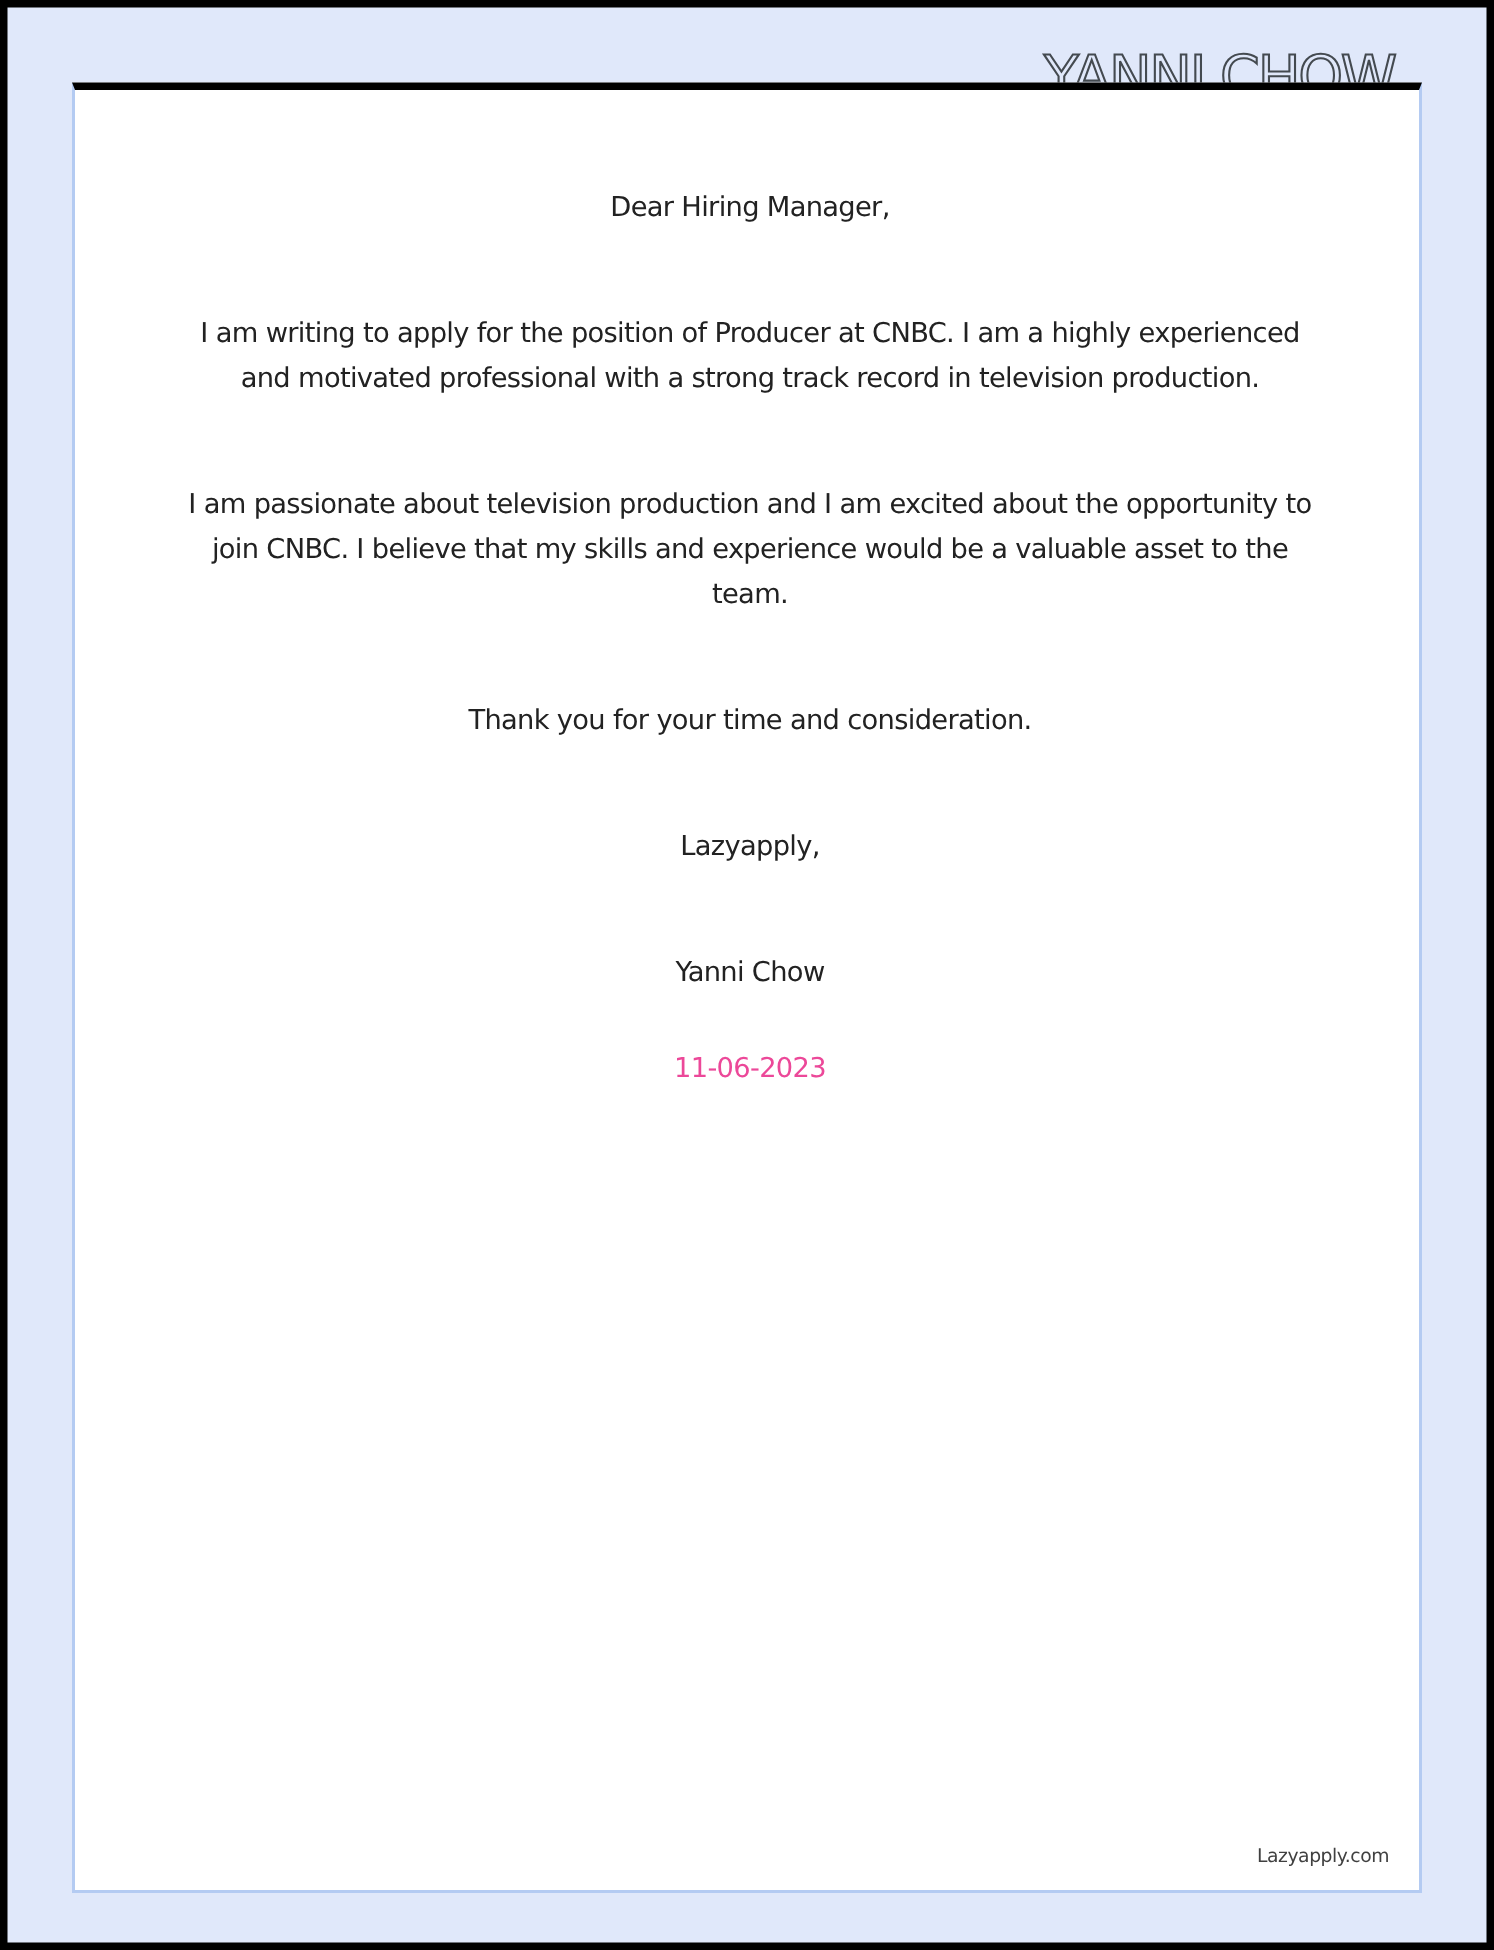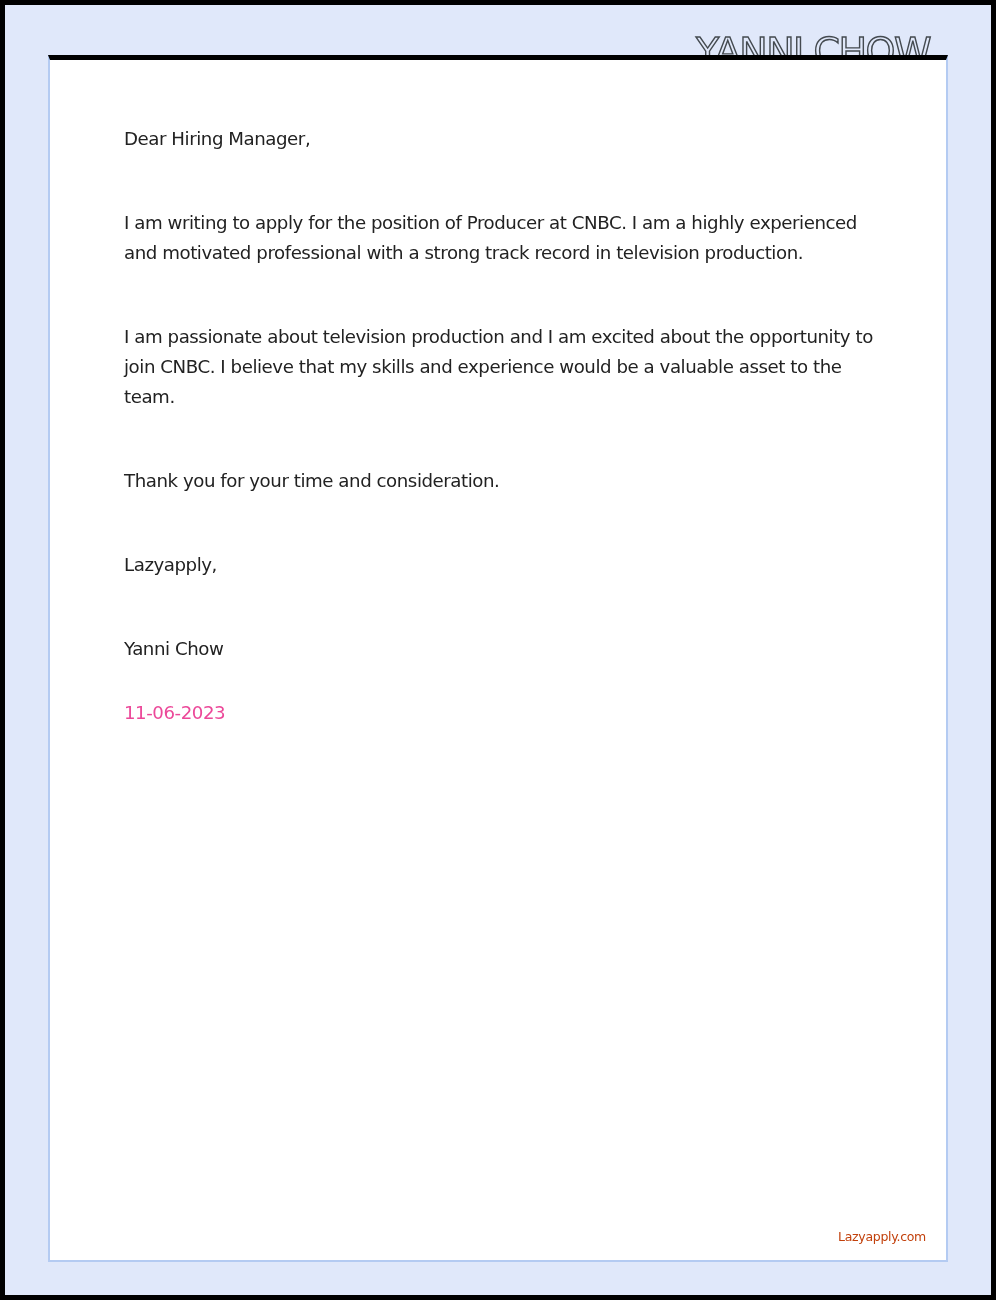--- a/index.html
+++ b/index.html
@@ -45,34 +45,34 @@
       position: absolute;
       left: 50px;
       top: 40px;
       width: 800px;
       font-family: "DejaVu Sans", sans-serif;
       font-size: 18.2px;
       letter-spacing: -0.45px;
       line-height: 30px;
       color: #222;
     }
-    .letter p { margin: 0 0 30px 0; }
+    .letter p { margin: 0 0 30px 0; text-align: center; }
     .letter p.sig { margin-bottom: 10px; }
     .letter .date {
       color: #ec4899;
       margin: 0;
     }
     .footer-brand {
       position: absolute;
       right: 8px;
       bottom: 4px;
       font-family: "DejaVu Sans", sans-serif;
       font-size: 12.5px;
       letter-spacing: -0.3px;
-      color: #c2410c;
+      color: #404040;
     }
   </style>
 </head>
 <body>
 
 <div class="frame">
   <div class="name-title">YANNI CHOW</div>
 
   <div class="page">
     <div class="letter">

